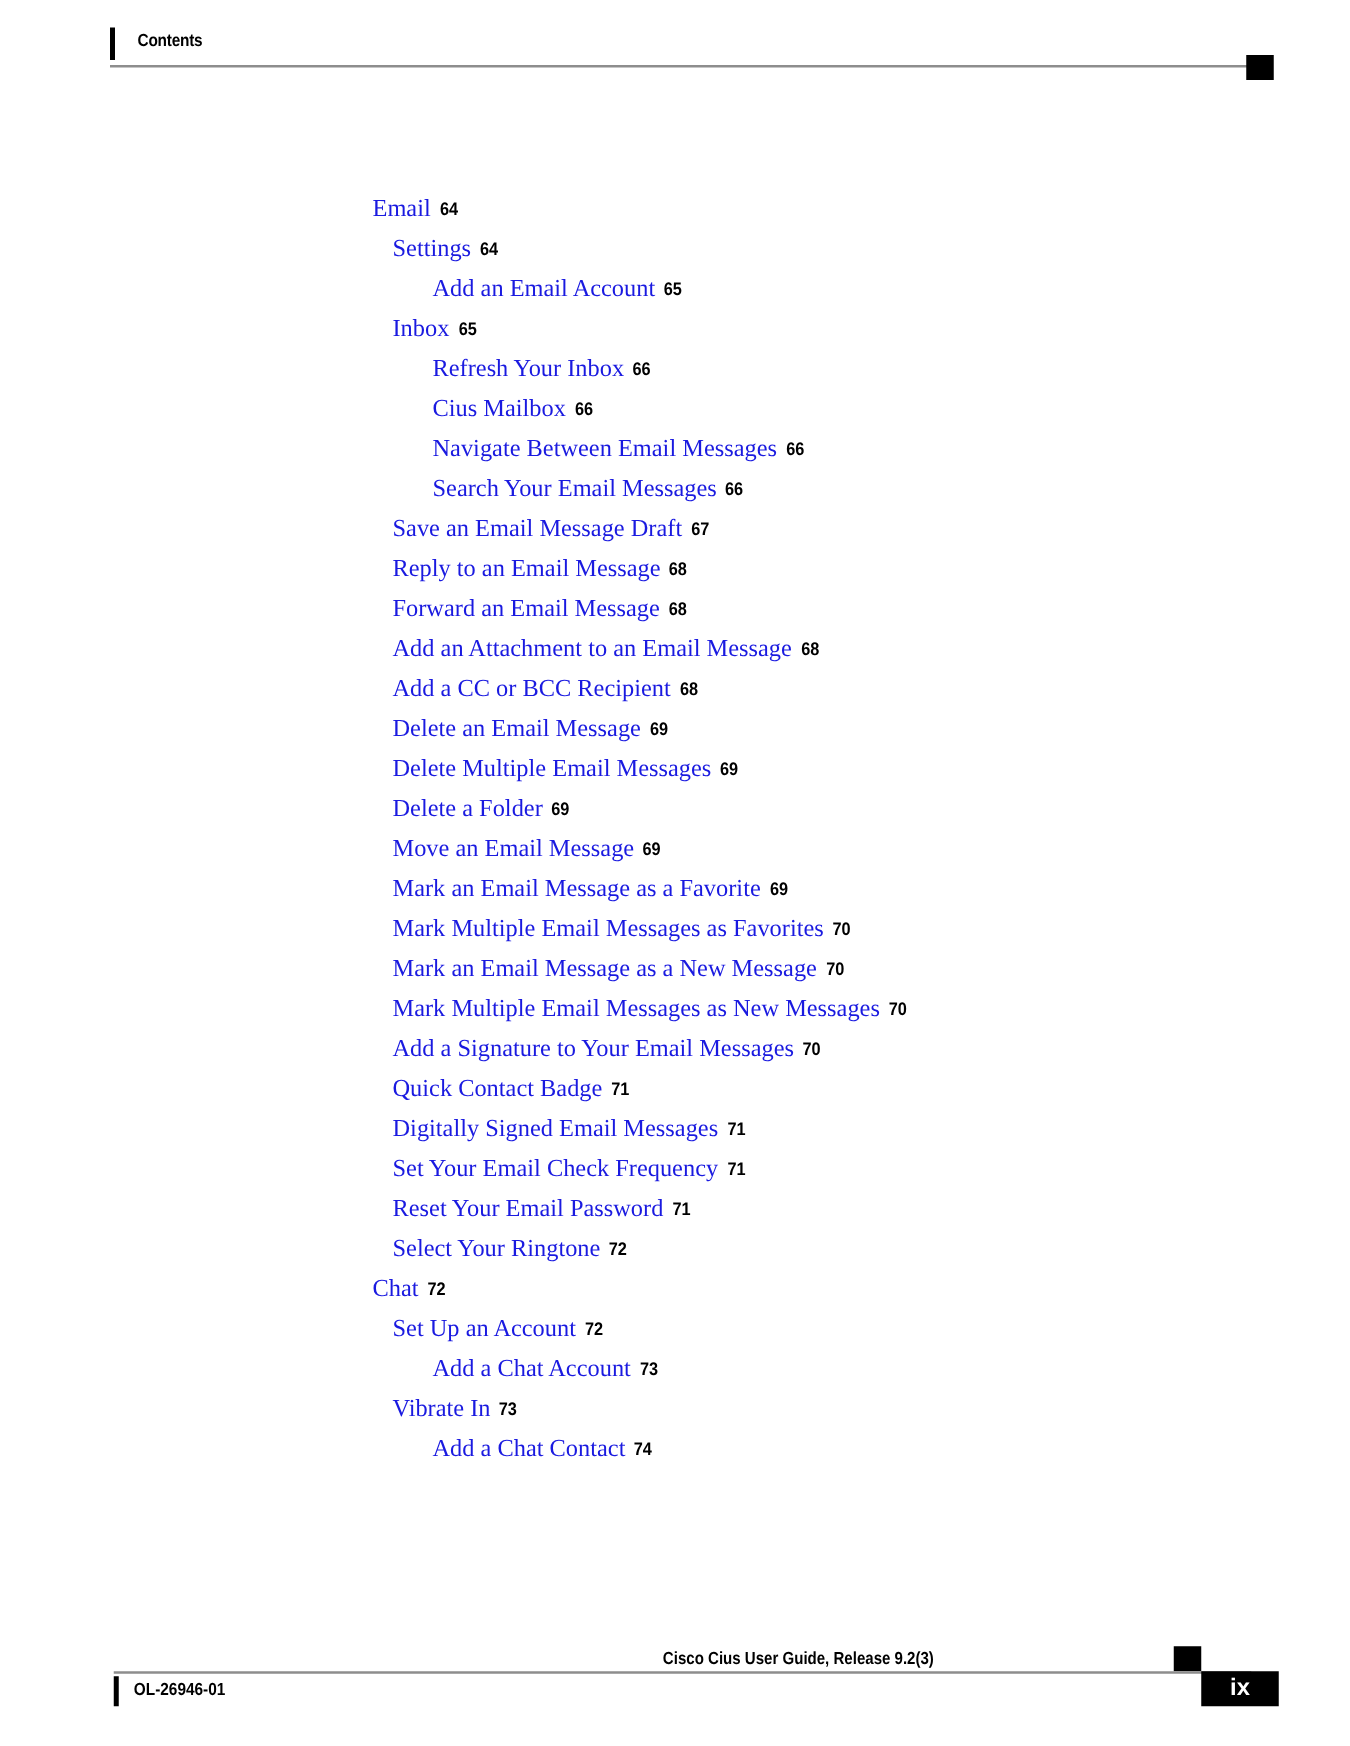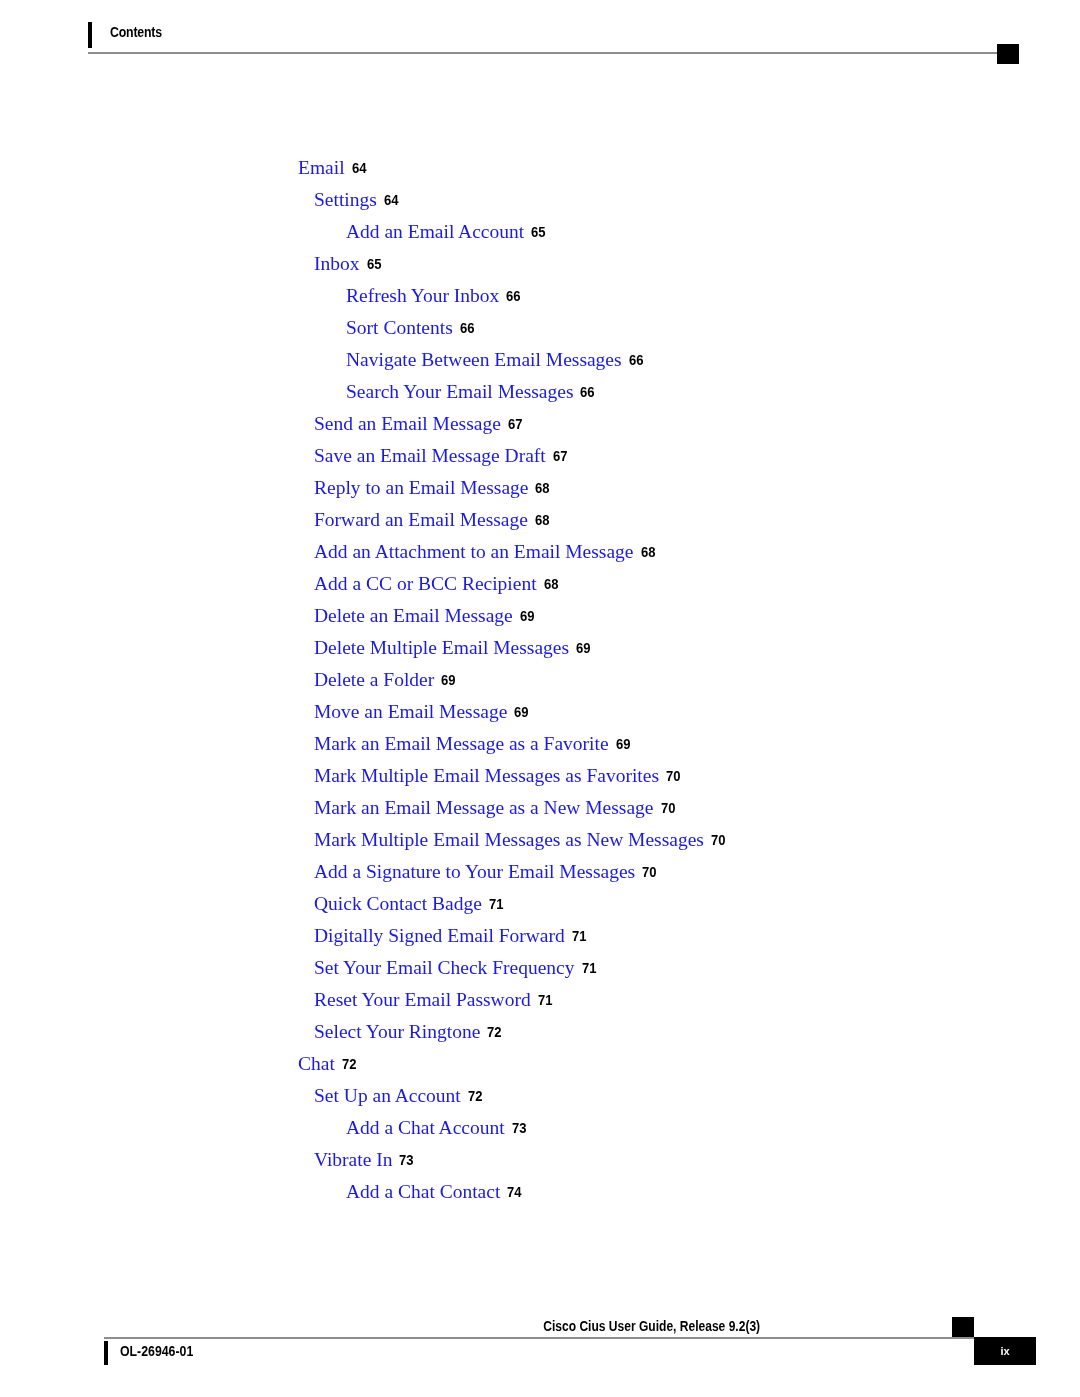--- a/index.html
+++ b/index.html
@@ -91,21 +91,21 @@
     margin-left: 7px;
     transform: scaleX(0.9);
     display: inline-block;
     transform-origin: left center;
     vertical-align: 1px;
   }
 
   
   #page-footer {
     position: absolute;
-    left: 16px;
+    left: 3px;
     bottom: 0;
     width: 896px;
     height: 80px;
   }
   #footer-doc-title {
     position: absolute;
     right: 152px;
     top: 1px;
     font-family: "Liberation Sans", sans-serif;
     font-weight: bold;
@@ -162,60 +162,59 @@
   #footer-pagenum {
     position: absolute;
     left: 958px;
     top: 20px;
     width: 62px;
     height: 28px;
     line-height: 28px;
     text-align: center;
     font-family: "Liberation Sans", sans-serif;
     font-weight: bold;
-    font-size: 11px;
+    font-size: 19px;
     color: #ffffff;
   }
 </style>
 </head>
 <body>
 
 <div id="page-header">
   <div id="header-tick"></div>
   <div id="header-title">Contents</div>
   <div id="header-rule"></div>
   <div id="header-square"></div>
 </div>
 
 <div id="toc">
     <div class="toc-entry lvl1"><span class="toc-title">Email</span><span class="toc-page">64</span></div>
     <div class="toc-entry lvl2"><span class="toc-title">Settings</span><span class="toc-page">64</span></div>
     <div class="toc-entry lvl3"><span class="toc-title">Add an Email Account</span><span class="toc-page">65</span></div>
     <div class="toc-entry lvl2"><span class="toc-title">Inbox</span><span class="toc-page">65</span></div>
     <div class="toc-entry lvl3"><span class="toc-title">Refresh Your Inbox</span><span class="toc-page">66</span></div>
-    <div class="toc-entry lvl3"><span class="toc-title">Sort Contents</span><span class="toc-page">66</span></div>
+    <div class="toc-entry lvl3"><span class="toc-title">Cius Mailbox</span><span class="toc-page">66</span></div>
     <div class="toc-entry lvl3"><span class="toc-title">Navigate Between Email Messages</span><span class="toc-page">66</span></div>
     <div class="toc-entry lvl3"><span class="toc-title">Search Your Email Messages</span><span class="toc-page">66</span></div>
-    <div class="toc-entry lvl2"><span class="toc-title">Send an Email Message</span><span class="toc-page">67</span></div>
     <div class="toc-entry lvl2"><span class="toc-title">Save an Email Message Draft</span><span class="toc-page">67</span></div>
     <div class="toc-entry lvl2"><span class="toc-title">Reply to an Email Message</span><span class="toc-page">68</span></div>
     <div class="toc-entry lvl2"><span class="toc-title">Forward an Email Message</span><span class="toc-page">68</span></div>
     <div class="toc-entry lvl2"><span class="toc-title">Add an Attachment to an Email Message</span><span class="toc-page">68</span></div>
     <div class="toc-entry lvl2"><span class="toc-title">Add a CC or BCC Recipient</span><span class="toc-page">68</span></div>
     <div class="toc-entry lvl2"><span class="toc-title">Delete an Email Message</span><span class="toc-page">69</span></div>
     <div class="toc-entry lvl2"><span class="toc-title">Delete Multiple Email Messages</span><span class="toc-page">69</span></div>
     <div class="toc-entry lvl2"><span class="toc-title">Delete a Folder</span><span class="toc-page">69</span></div>
     <div class="toc-entry lvl2"><span class="toc-title">Move an Email Message</span><span class="toc-page">69</span></div>
     <div class="toc-entry lvl2"><span class="toc-title">Mark an Email Message as a Favorite</span><span class="toc-page">69</span></div>
     <div class="toc-entry lvl2"><span class="toc-title">Mark Multiple Email Messages as Favorites</span><span class="toc-page">70</span></div>
     <div class="toc-entry lvl2"><span class="toc-title">Mark an Email Message as a New Message</span><span class="toc-page">70</span></div>
     <div class="toc-entry lvl2"><span class="toc-title">Mark Multiple Email Messages as New Messages</span><span class="toc-page">70</span></div>
     <div class="toc-entry lvl2"><span class="toc-title">Add a Signature to Your Email Messages</span><span class="toc-page">70</span></div>
     <div class="toc-entry lvl2"><span class="toc-title">Quick Contact Badge</span><span class="toc-page">71</span></div>
-    <div class="toc-entry lvl2"><span class="toc-title">Digitally Signed Email Forward</span><span class="toc-page">71</span></div>
+    <div class="toc-entry lvl2"><span class="toc-title">Digitally Signed Email Messages</span><span class="toc-page">71</span></div>
     <div class="toc-entry lvl2"><span class="toc-title">Set Your Email Check Frequency</span><span class="toc-page">71</span></div>
     <div class="toc-entry lvl2"><span class="toc-title">Reset Your Email Password</span><span class="toc-page">71</span></div>
     <div class="toc-entry lvl2"><span class="toc-title">Select Your Ringtone</span><span class="toc-page">72</span></div>
     <div class="toc-entry lvl1"><span class="toc-title">Chat</span><span class="toc-page">72</span></div>
     <div class="toc-entry lvl2"><span class="toc-title">Set Up an Account</span><span class="toc-page">72</span></div>
     <div class="toc-entry lvl3"><span class="toc-title">Add a Chat Account</span><span class="toc-page">73</span></div>
     <div class="toc-entry lvl2"><span class="toc-title">Vibrate In</span><span class="toc-page">73</span></div>
     <div class="toc-entry lvl3"><span class="toc-title">Add a Chat Contact</span><span class="toc-page">74</span></div>
   </div>
 

